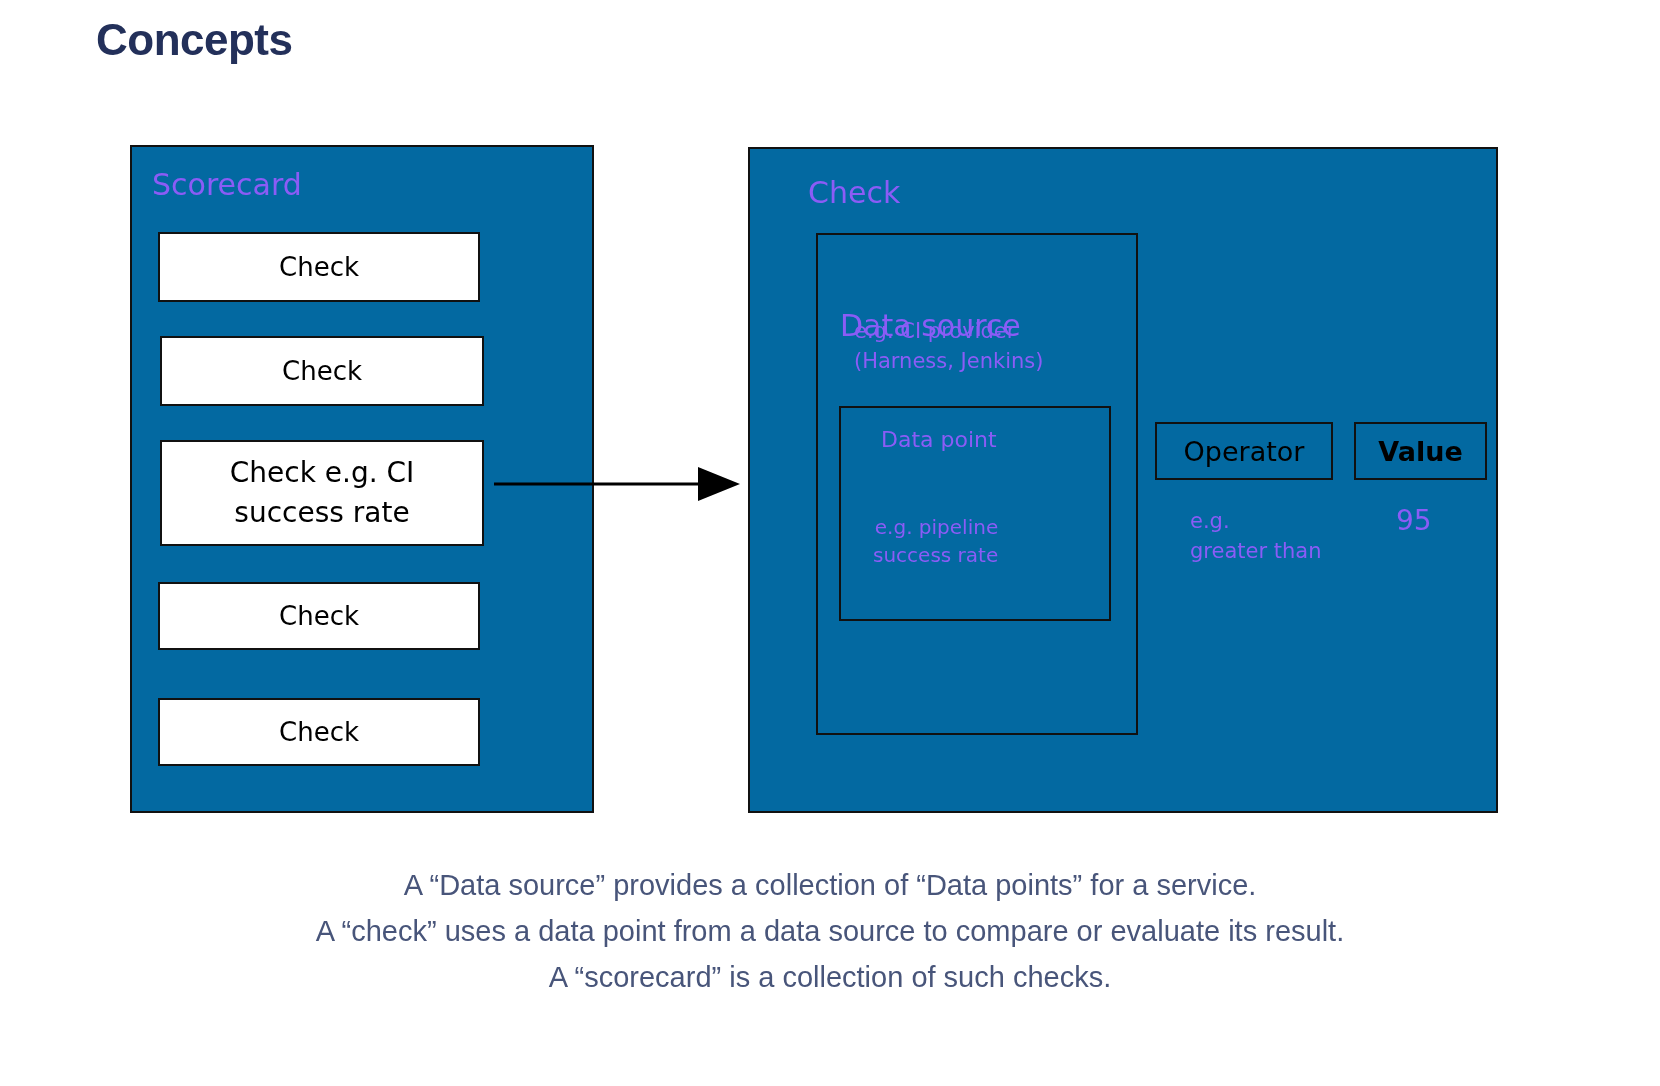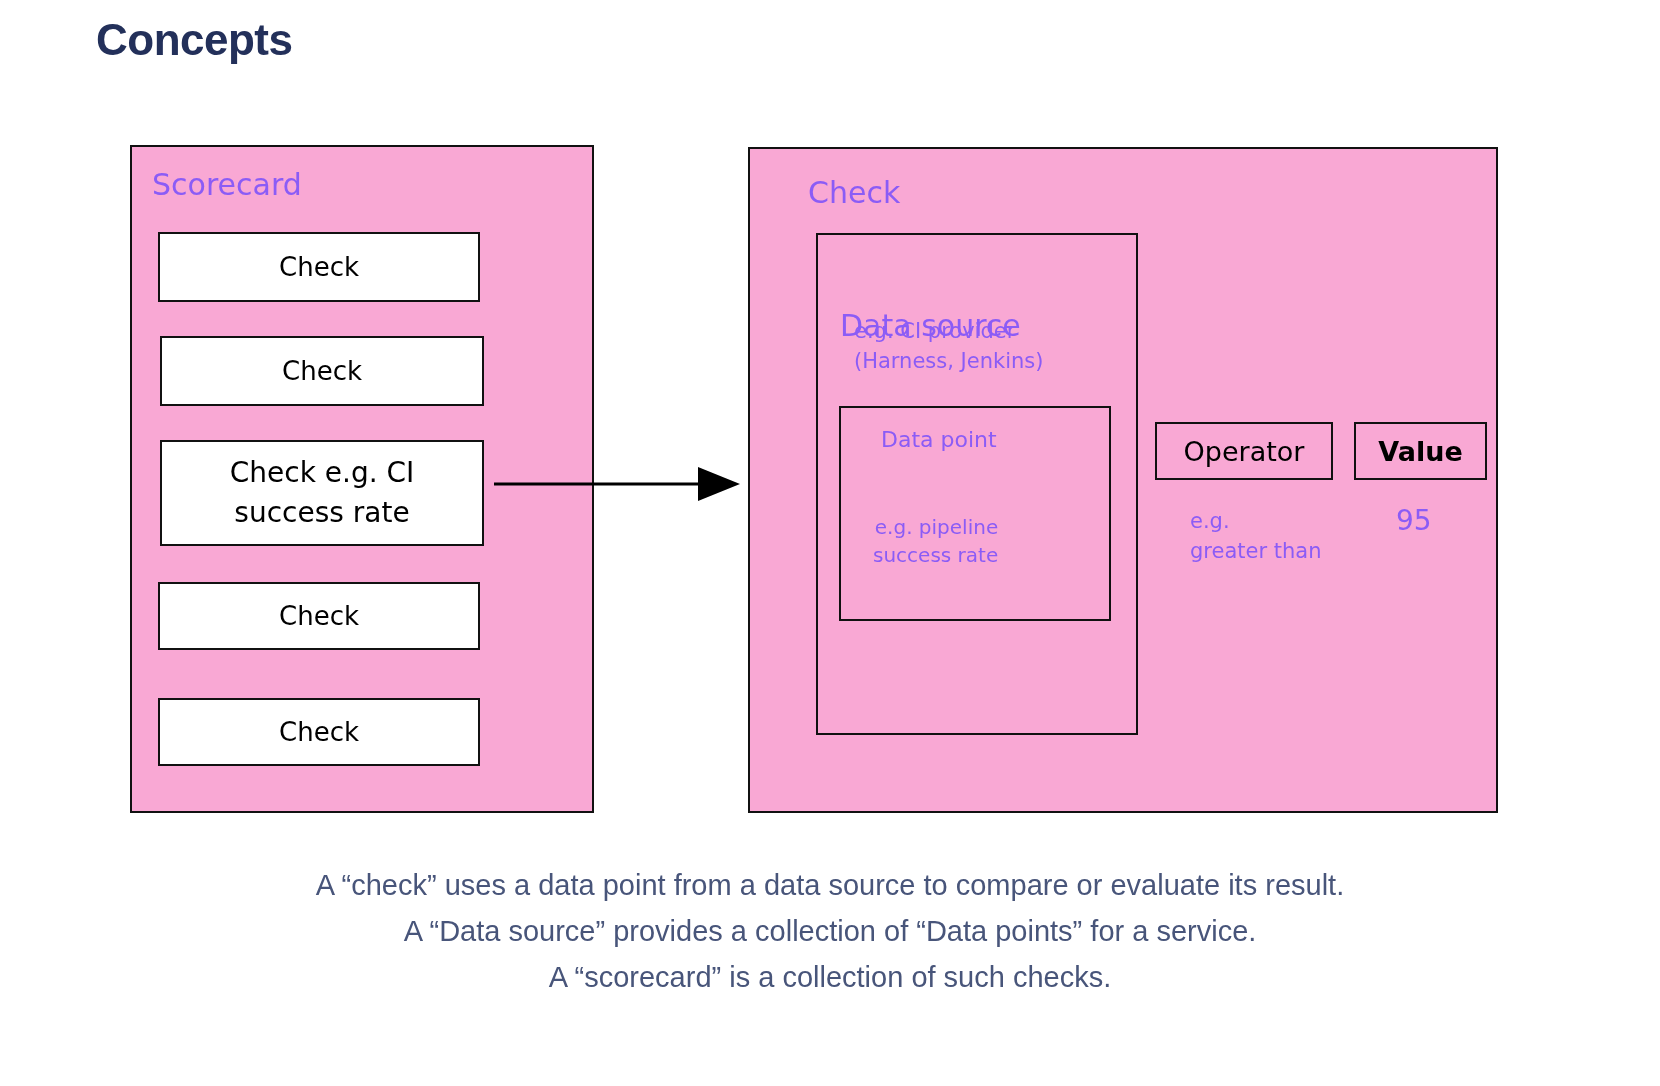--- a/index.html
+++ b/index.html
@@ -26,21 +26,21 @@
     letter-spacing: -0.5px;
     line-height: 60px;
     white-space: nowrap;
   }
 
   
   .hbox {
     position: absolute;
     box-sizing: border-box;
     border: 2px solid #111111;
-    background: #f9a8d4;
+    background: #0369a1;
   }
 
   .hand {
     font-family: "DejaVu Sans", "Liberation Sans", sans-serif;
     color: #8b5cf6;
     white-space: pre;
     position: absolute;
   }
 
   
@@ -252,16 +252,16 @@
 </div>
 <div class="hand" id="operator-eg">e.g.
 greater than</div>
 
 <div class="hbox" id="value-box">
   <span class="boxtext">Value</span>
 </div>
 <div class="hand" id="value-number">95</div>
 
 <div id="caption">
+  <span class="cap-line">A “Data source” provides a collection of “Data points” for a service.</span>
   <span class="cap-line">A “check” uses a data point from a data source to compare or evaluate its result.</span>
-  <span class="cap-line">A “Data source” provides a collection of “Data points” for a service.</span>
   <span class="cap-line">A “scorecard” is a collection of such checks.</span>
 </div>
 
 </body></html>

